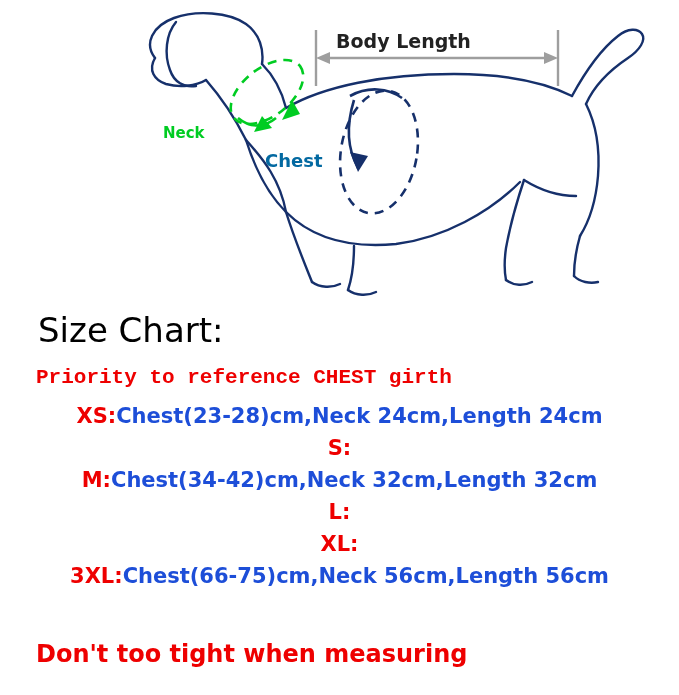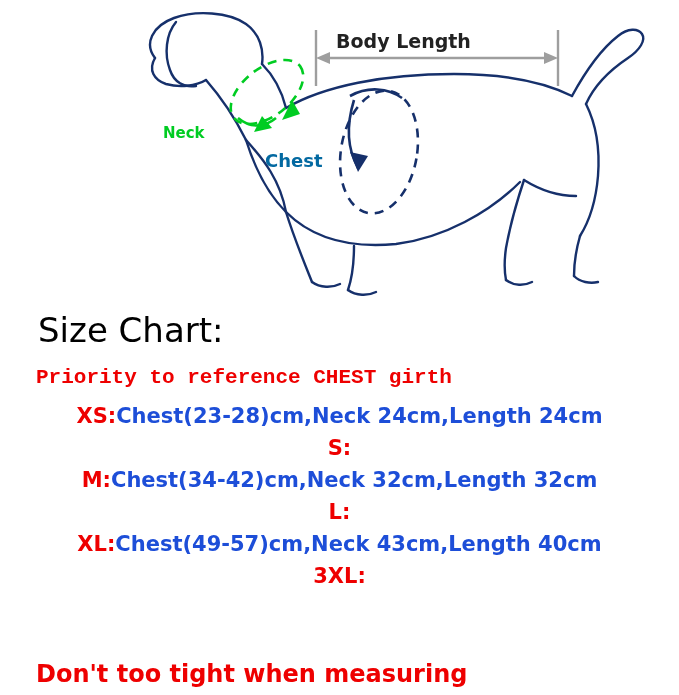--- a/index.html
+++ b/index.html
@@ -106,21 +106,20 @@
     font-weight: bold;
   }
   .chart-footer {
     position: absolute;
     left: 36px;
     top: 340px;
     font-size: 24px;
     font-weight: bold;
     color: #ee0000;
     font-family: "DejaVu Sans", sans-serif;
-    margin-top: 20px;
   }
 </style>
 </head>
 <body>
 
 <div class="page">
 
   <div class="diagram">
     <svg width="679" height="300" viewBox="0 0 679 300" xmlns="http://www.w3.org/2000/svg">
       <g fill="none" stroke="#16306b" stroke-width="2.4" stroke-linecap="round" stroke-linejoin="round">
@@ -198,23 +197,23 @@
       </div>
       <div class="row">
         <span class="size">M:</span>
         <span class="spec">Chest(34-42)cm,Neck 32cm,Length 32cm</span>
       </div>
       <div class="row">
         <span class="size">L:</span>
       </div>
       <div class="row">
         <span class="size">XL:</span>
-        <span class="spec">Chest(49-57)cm,Neck 43cm,Length 40cm</span>
       </div>
       <div class="row">
         <span class="size">3XL:</span>
+        <span class="spec">Chest(66-75)cm,Neck 56cm,Length 56cm</span>
       </div>
     </div>
 
     <div class="chart-footer">Don't too tight when measuring</div>
   </div>
 
 </div>
 
 </body></html>

